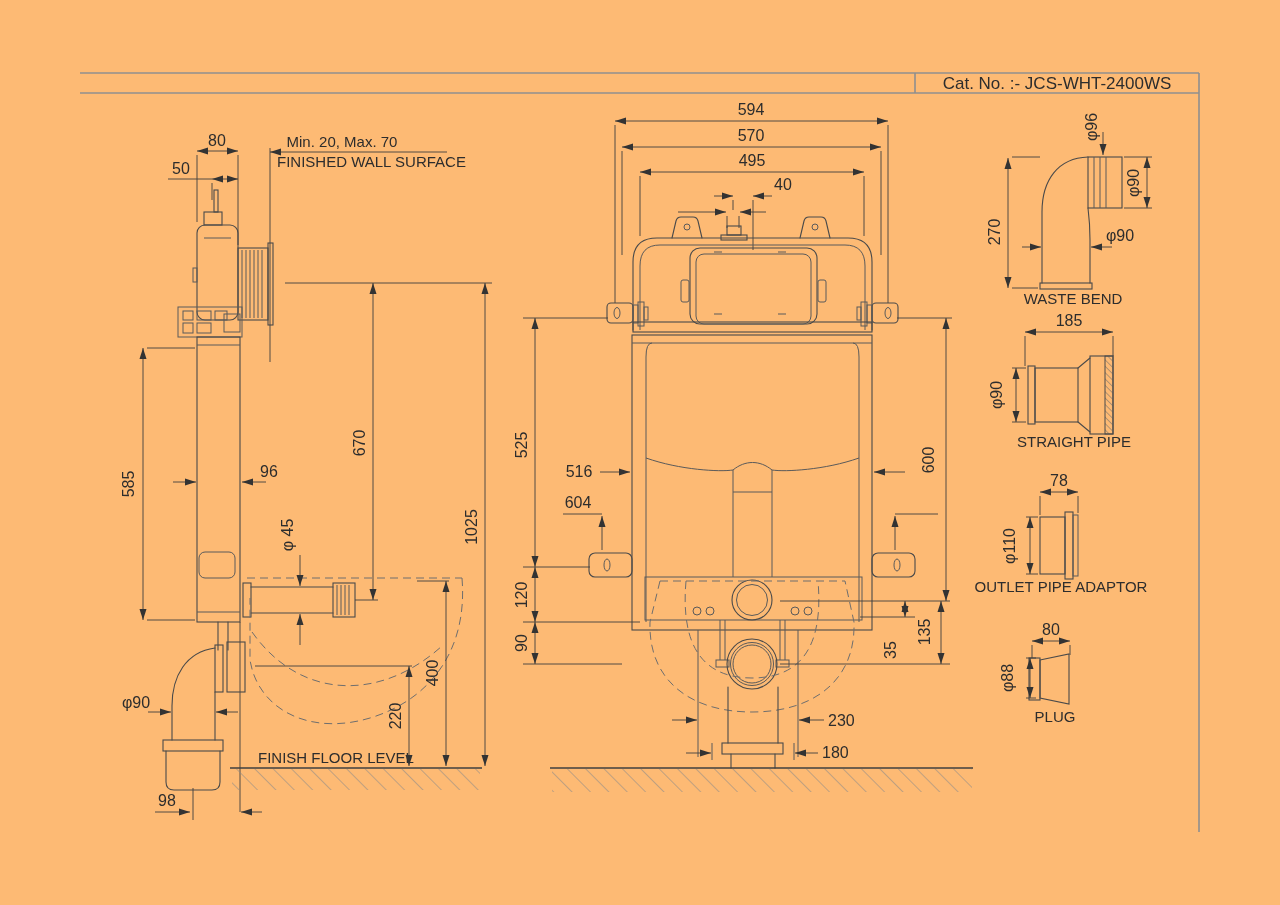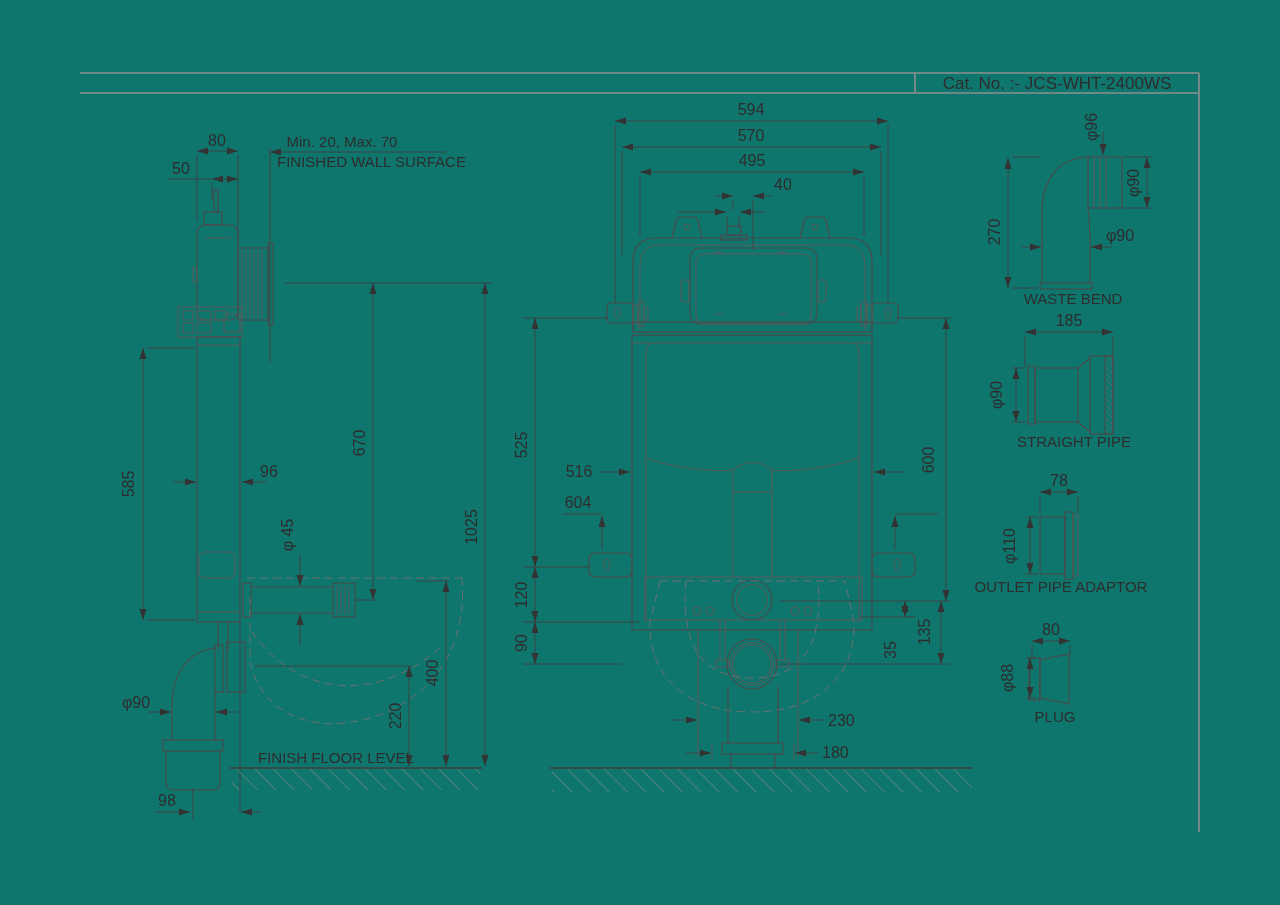--- a/index.html
+++ b/index.html
@@ -1,17 +1,17 @@
 <!DOCTYPE html>
 <html><head>
 <meta charset="utf-8">
 <style>
   html,body { margin:0; padding:0; background:#fff; }
   .page {
-    position:relative; width:1280px; height:905px; background:#0f766e;
+    position:relative; width:1280px; height:905px; background:#fdba74;
     font-family:"Liberation Sans", sans-serif; overflow:hidden;
   }
   svg { position:absolute; left:0; top:0; }
   svg text {
     font-family:"Liberation Sans", sans-serif;
     fill:#2d2d2d;
   }
   .t16 { font-size:16px; }
   .t15 { font-size:15px; }
   .t17 { font-size:17px; }

